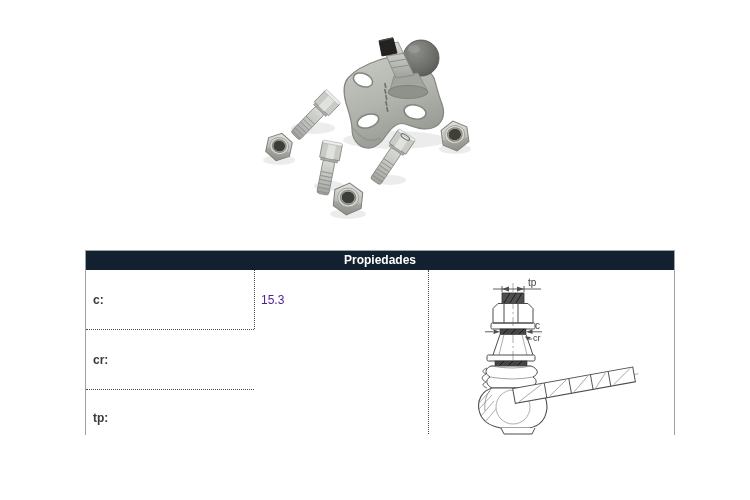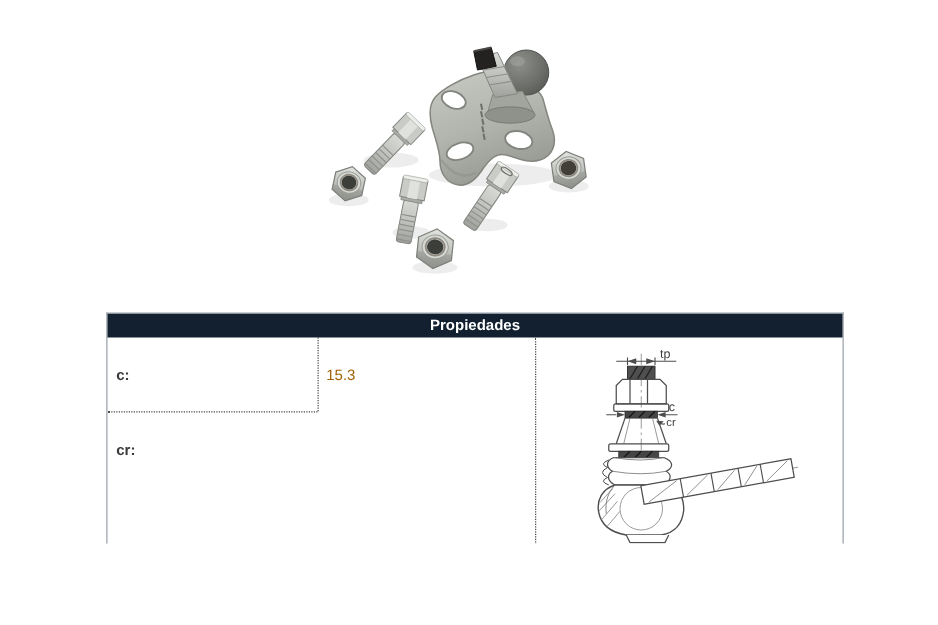--- a/index.html
+++ b/index.html
@@ -25,21 +25,21 @@
     background:#122030;color:#ffffff;
     font-size:12px;font-weight:bold;text-align:center;
   }
   .tgrid{
     display:grid;
     grid-template-columns:168px 174px 1fr;
     grid-template-rows:59px 60px 57px 21px;
   }
   .cell{
     display:flex;align-items:center;
-    font-size:12px;color:#a16207;
+    font-size:12px;color:#4c1d95;
     overflow:hidden;
   }
   .cell.label{font-weight:bold;color:#3a3a3a;padding-left:7px;}
   .cell.value{border-left:1px dotted #4a4a4a;padding-left:6px;}
   .row2{border-top:1px dotted #4a4a4a;}
   .diagram-cell{
     grid-column:3;grid-row:1 / span 3;
     border-left:1px dotted #4a4a4a;
     position:relative;
   }
@@ -198,20 +198,21 @@
 
   <div class="props-table">
     <div class="thead">Propiedades</div>
     <div class="tgrid">
 
       <div class="cell label" style="grid-column:1;grid-row:1">c:</div>
       <div class="cell value" style="grid-column:2;grid-row:1">15.3</div>
 
       <div class="cell label row2" style="grid-column:1;grid-row:2">cr:</div>
 
+      <div class="cell label row2" style="grid-column:1;grid-row:3">tp:</div>
 
 
       <div class="diagram-cell">
         <svg width="246" height="176" viewBox="0 0 246 176" aria-hidden="true">
 
           <g stroke="#9a9a9a" stroke-width="0.8" stroke-dasharray="9 3 2 3">
             <line x1="84" y1="13" x2="84" y2="152"></line>
             <line x1="50" y1="132.3" x2="212" y2="103.3"></line>
           </g>
 

